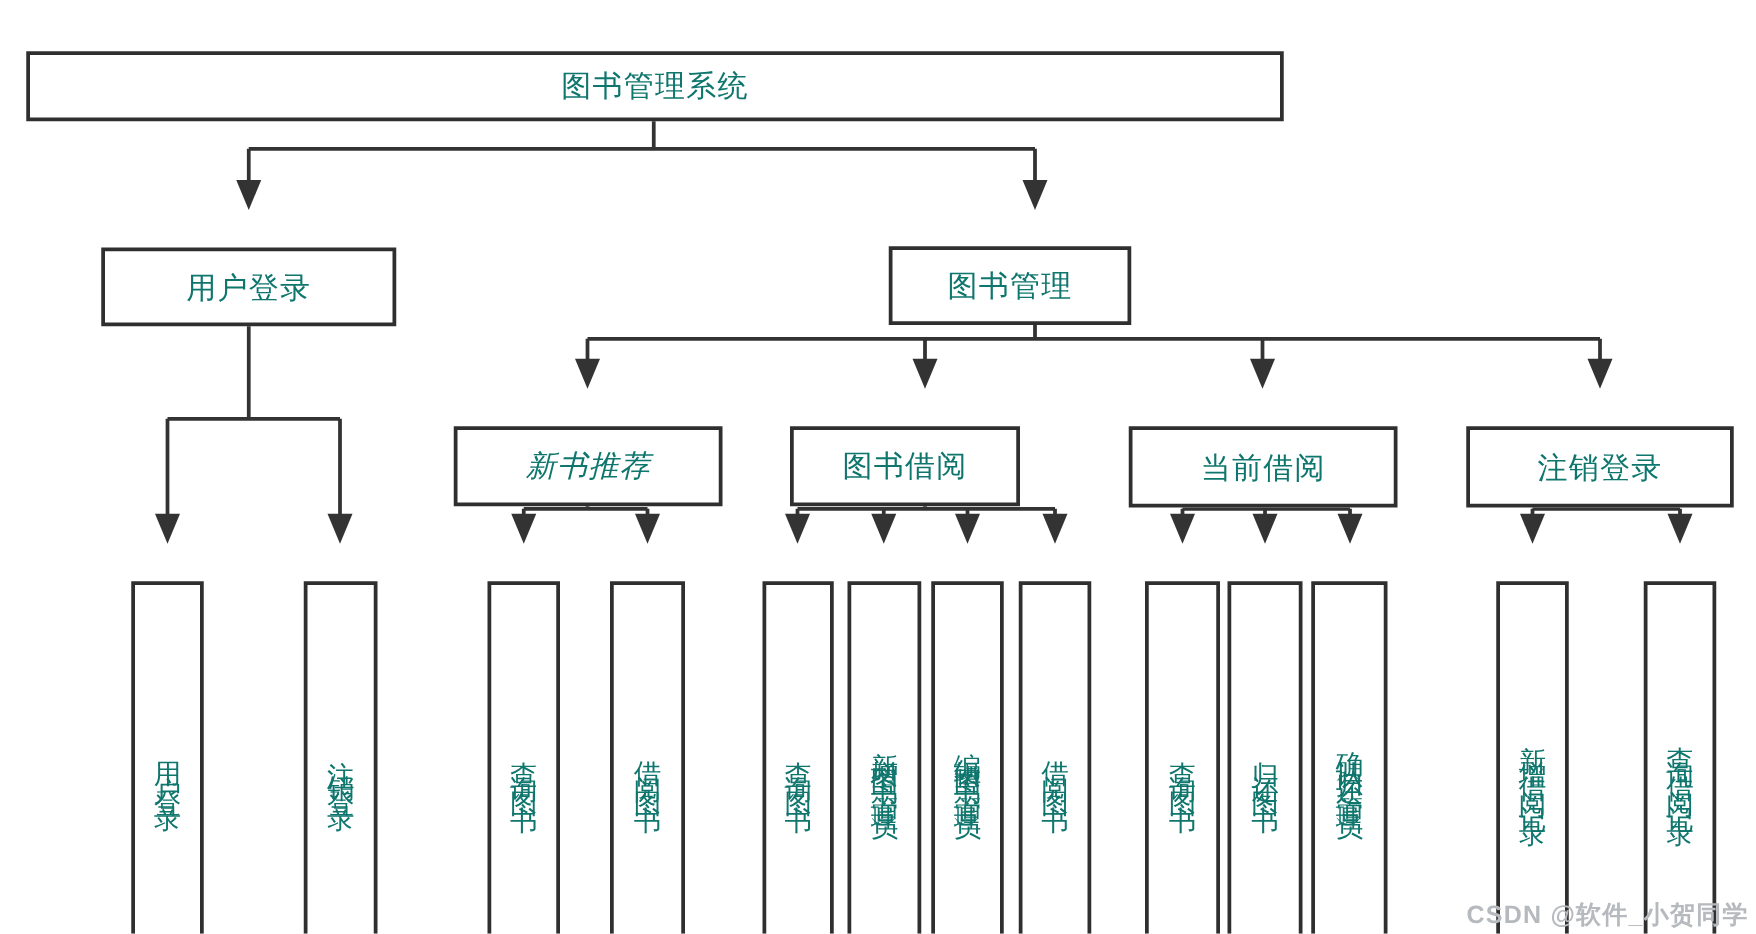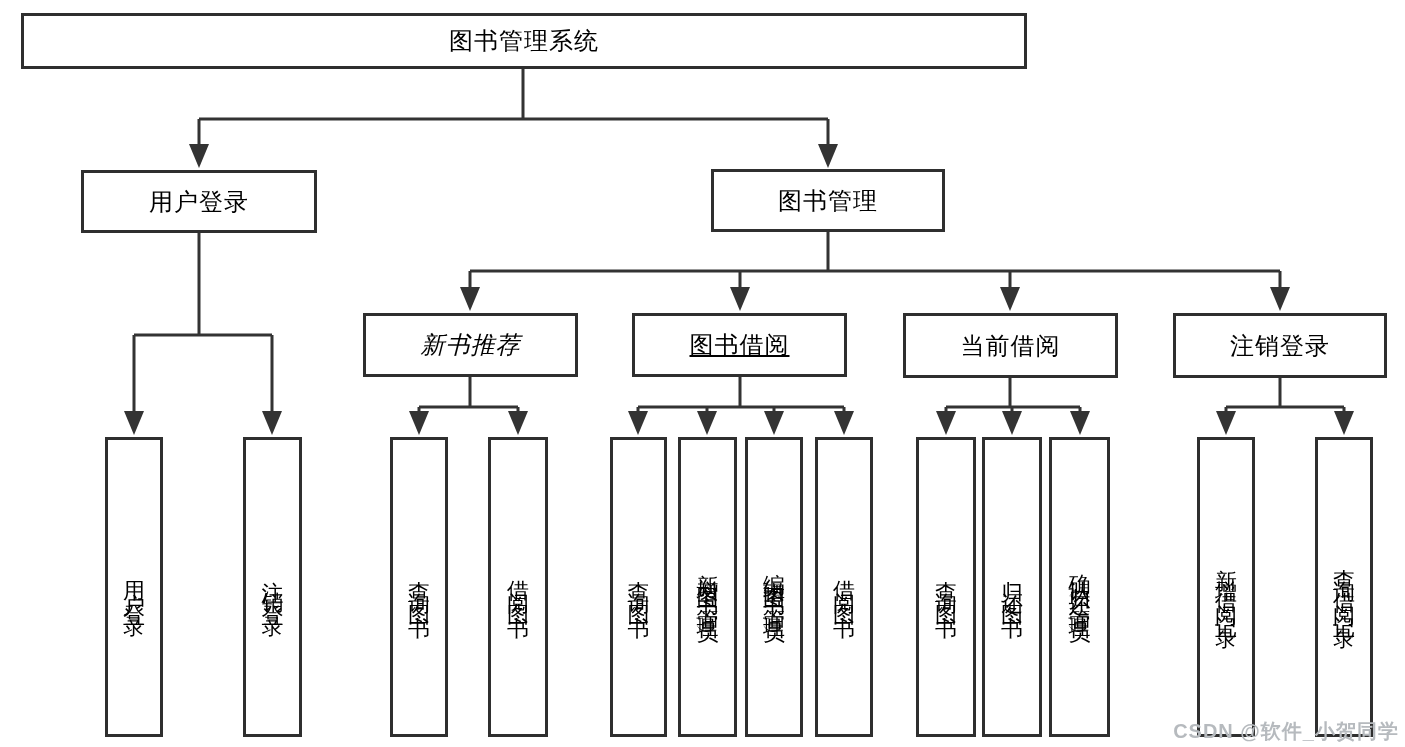--- a/index.html
+++ b/index.html
@@ -23,21 +23,22 @@
     height: 747px;
   }
   .node {
     position: absolute;
     box-sizing: border-box;
     border: 3px solid #2f2f2f;
     background: #ffffff;
     display: flex;
     align-items: center;
     justify-content: center;
-    color: #000000;
+    color: #0f766e;
+    margin-top: 28px;
   }
   .node.h span {
     font-size: 24px;
     letter-spacing: 1px;
     white-space: nowrap;
   }
   .node.v span {
     writing-mode: vertical-rl;
     font-size: 22px;
     letter-spacing: 12px;
@@ -95,28 +96,28 @@
     </g>
   </svg>
 
   <div class="node h" style="left:21px; top:13px; width:1006px; height:56px;">
     <span>图书管理系统</span>
   </div>
 
   <div class="node h" style="left:81px; top:170px; width:236px; height:63px;">
     <span>用户登录</span>
   </div>
-  <div class="node h" style="left:711px; top:169px; width:234px; height:63px;">
+  <div class="node h" style="left:711px; top:169px; width:194px; height:63px;">
     <span>图书管理</span>
   </div>
 
   <div class="node h" style="left:363px; top:313px; width:215px; height:64px;font-style:italic;">
     <span>新书推荐</span>
   </div>
-  <div class="node h" style="left:632px; top:313px; width:215px; height:64px;text-decoration:underline;">
+  <div class="node h" style="left:632px; top:313px; width:184px; height:64px;">
     <span>图书借阅</span>
   </div>
   <div class="node h" style="left:903px; top:313px; width:215px; height:65px;">
     <span>当前借阅</span>
   </div>
   <div class="node h" style="left:1173px; top:313px; width:214px; height:65px;">
     <span>注销登录</span>
   </div>
 
   <div class="node v" style="left:105px; top:437px; width:58px; height:300px;">

